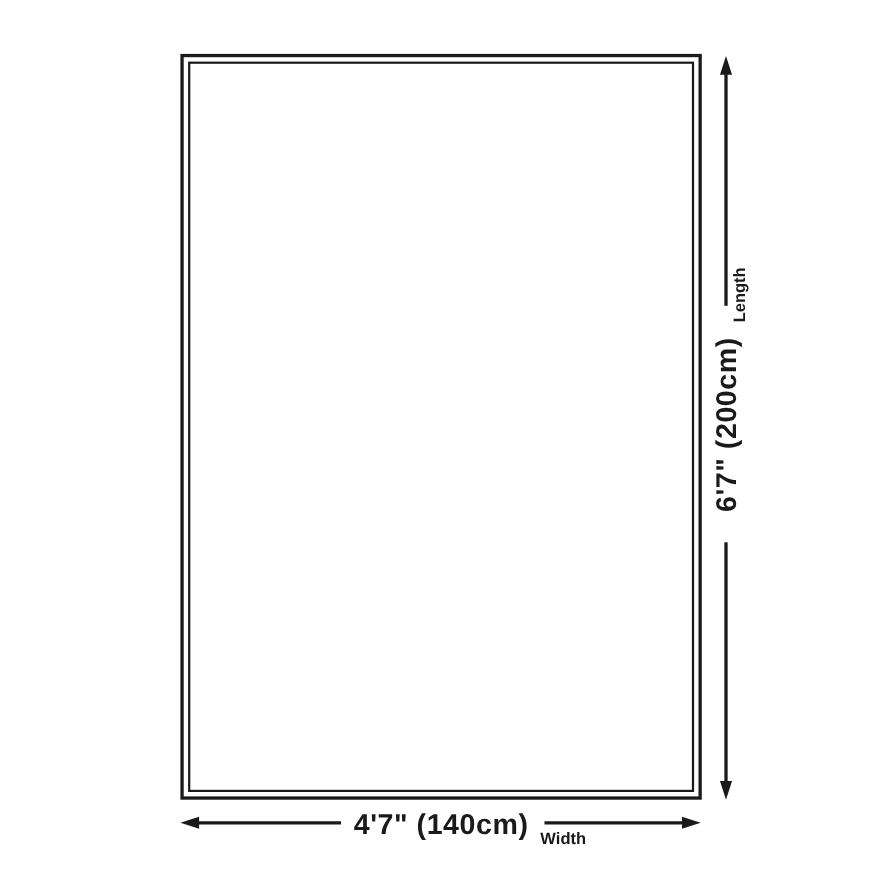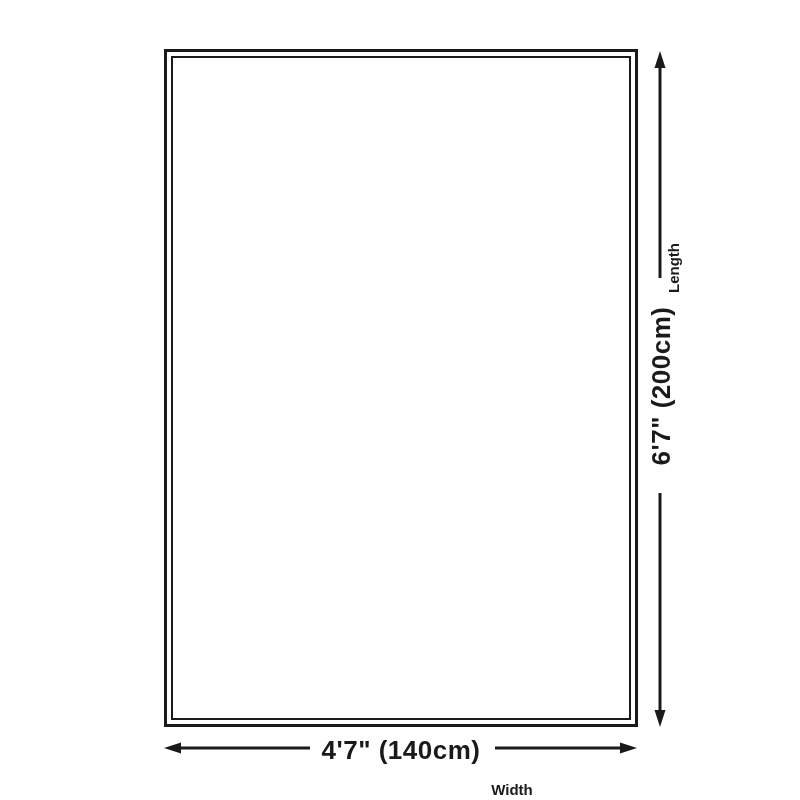--- a/index.html
+++ b/index.html
@@ -81,15 +81,15 @@
     <polygon points="164,748 181,742.5 181,753.5" fill="#1a1a1a"></polygon>
     <line x1="179" y1="748" x2="310" y2="748" stroke="#1a1a1a" stroke-width="3"></line>
     <line x1="495" y1="748" x2="622" y2="748" stroke="#1a1a1a" stroke-width="3"></line>
     <polygon points="637,748 620,742.5 620,753.5" fill="#1a1a1a"></polygon>
   </svg>
 
   <div class="dim-label dim-value-big rotated" style="left:661px; top:386px;">6'7" (200cm)</div>
   <div class="dim-label dim-name-small rotated" style="left:673px; top:268px;">Length</div>
 
   <div class="dim-label dim-value-big" style="left:401px; top:750px;">4'7" (140cm)</div>
-  <div class="dim-label dim-name-small" style="left:512px; top:789px;">Width</div>
+  <div class="dim-label dim-name-small" style="left:512px; top:763px;">Width</div>
 
 </div>
 
 </body></html>

